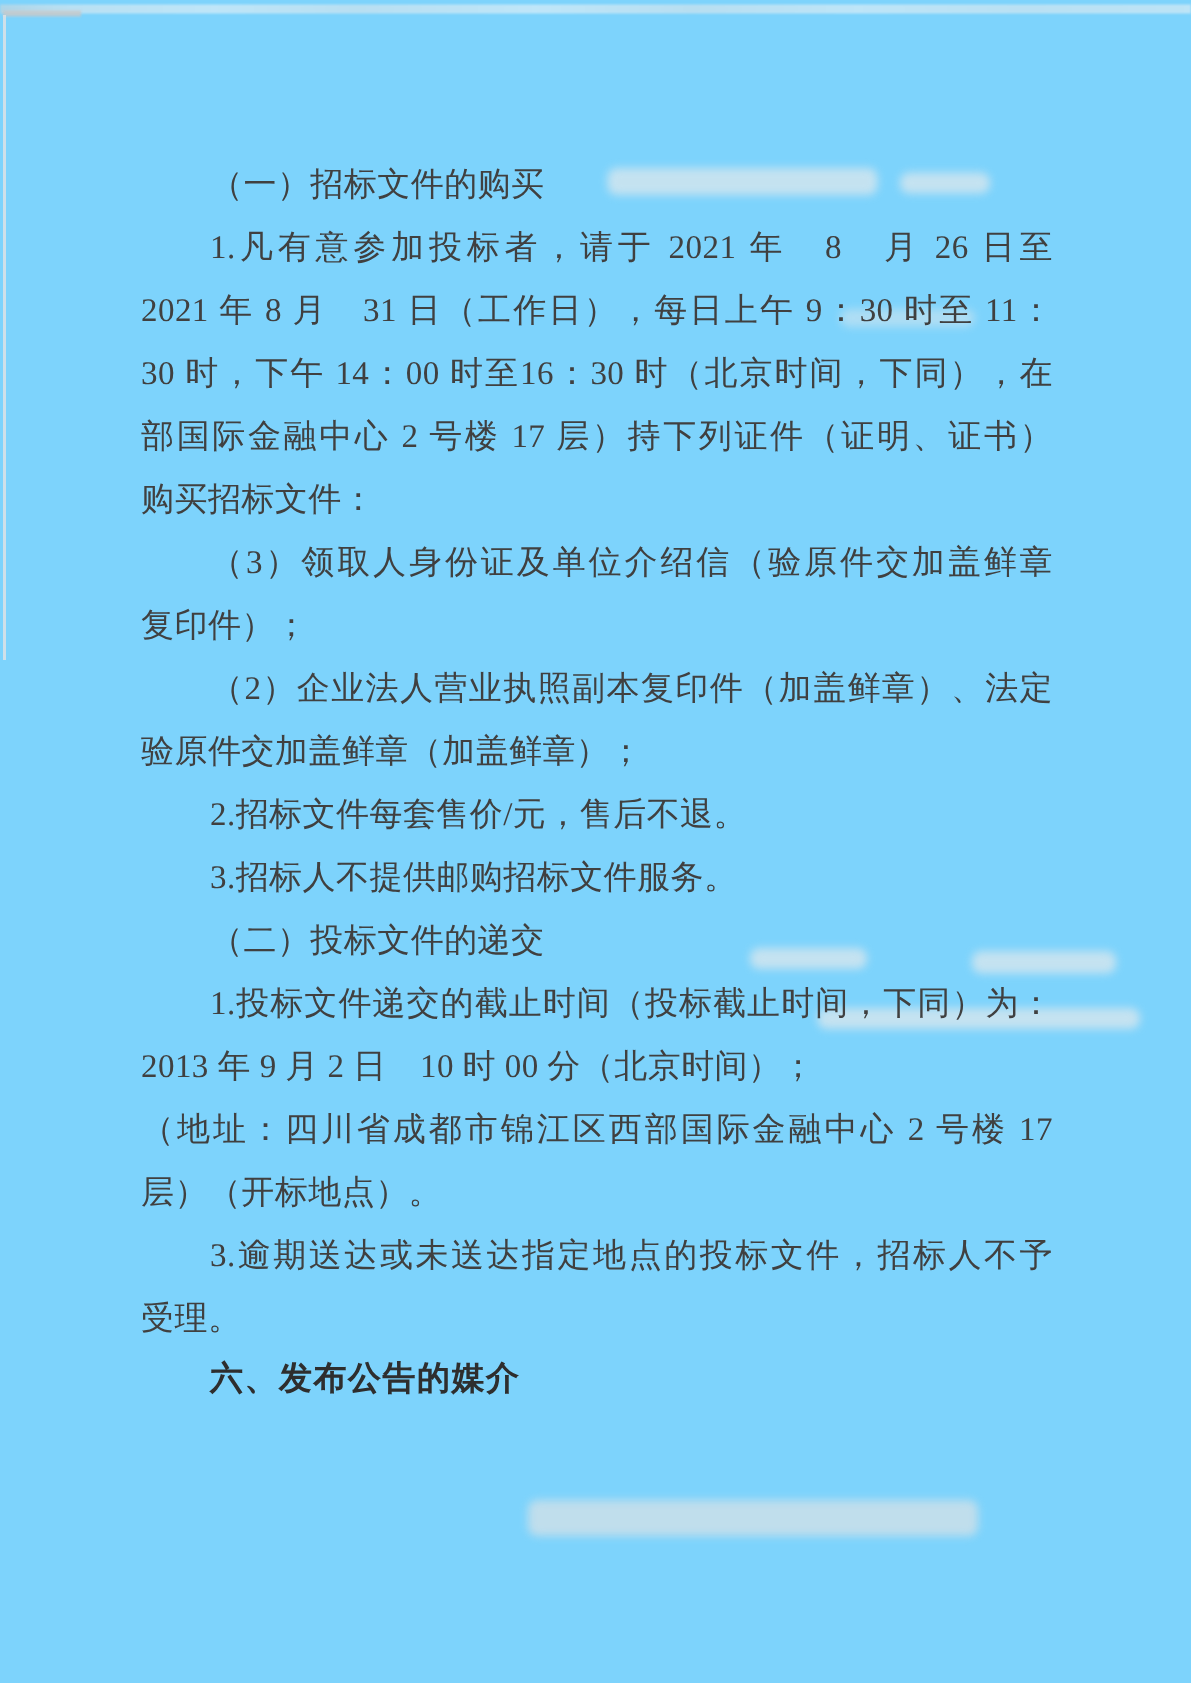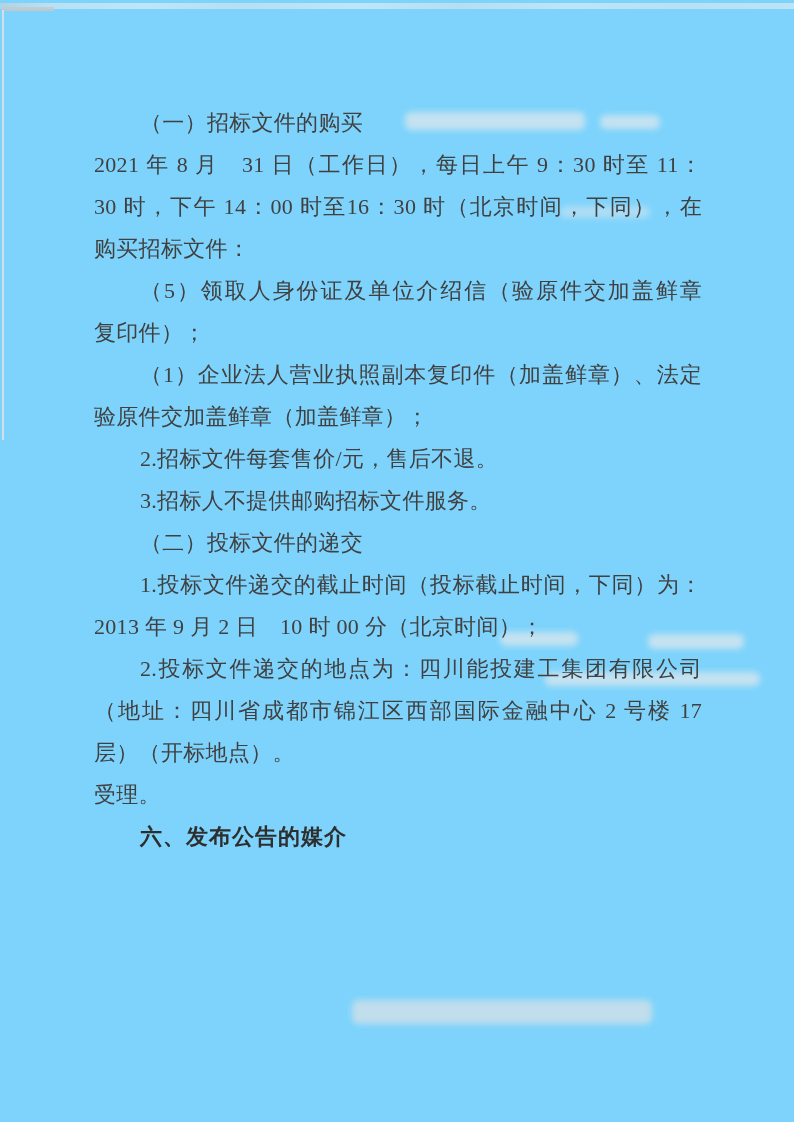--- a/index.html
+++ b/index.html
@@ -73,21 +73,21 @@
   }
   .line.indent {
     text-indent: 46px;
   }
   .line.full {
     text-align: justify;
     text-align-last: justify;
     text-justify: inter-character;
   }
   .line.bold-heading {
-    font-family: Liberation Sans, sans-serif;
+    font-family: Liberation Mono, monospace;
     font-weight: 700;
     color: #2e2e2e;
     letter-spacing: 1px;
   }
 </style>
 </head>
 <body>
 
 <div class="page">
   <div class="scan-top"></div>
@@ -97,31 +97,33 @@
   <div class="smudge sm-a"></div>
   <div class="smudge sm-b"></div>
   <div class="smudge sm-c"></div>
   <div class="smudge sm-d"></div>
   <div class="smudge sm-e"></div>
   <div class="smudge sm-f"></div>
   <div class="smudge sm-g"></div>
 
   <div class="textblock" id="textblock">
       <div class="line indent">（一）招标文件的购买</div>
+      <div class="line indent full">1.凡有意参加投标者，请于 2021 年　8　月 26 日至</div>
       <div class="line full">2021 年 8 月　31 日（工作日），每日上午 9：30 时至 11：</div>
       <div class="line full">30 时，下午 14：00 时至16：30 时（北京时间，下同），在</div>
+      <div class="line full">部国际金融中心 2 号楼 17 层）持下列证件（证明、证书）</div>
       <div class="line">购买招标文件：</div>
-      <div class="line indent full">（5）领取人身份证及单位介绍信（验原件交加盖鲜章</div>
+      <div class="line indent full">（3）领取人身份证及单位介绍信（验原件交加盖鲜章</div>
       <div class="line">复印件）；</div>
-      <div class="line indent full">（1）企业法人营业执照副本复印件（加盖鲜章）、法定</div>
+      <div class="line indent full">（2）企业法人营业执照副本复印件（加盖鲜章）、法定</div>
       <div class="line">验原件交加盖鲜章（加盖鲜章）；</div>
       <div class="line indent">2.招标文件每套售价/元，售后不退。</div>
       <div class="line indent">3.招标人不提供邮购招标文件服务。</div>
       <div class="line indent">（二）投标文件的递交</div>
       <div class="line indent full">1.投标文件递交的截止时间（投标截止时间，下同）为：</div>
       <div class="line">2013 年 9 月 2 日　10 时 00 分（北京时间）；</div>
-      <div class="line indent full">2.投标文件递交的地点为：四川能投建工集团有限公司</div>
       <div class="line full">（地址：四川省成都市锦江区西部国际金融中心 2 号楼 17</div>
       <div class="line">层）（开标地点）。</div>
+      <div class="line indent full">3.逾期送达或未送达指定地点的投标文件，招标人不予</div>
       <div class="line">受理。</div>
       <div class="line indent bold-heading">六、发布公告的媒介</div>
     </div>
 </div>
 
 </body></html>

